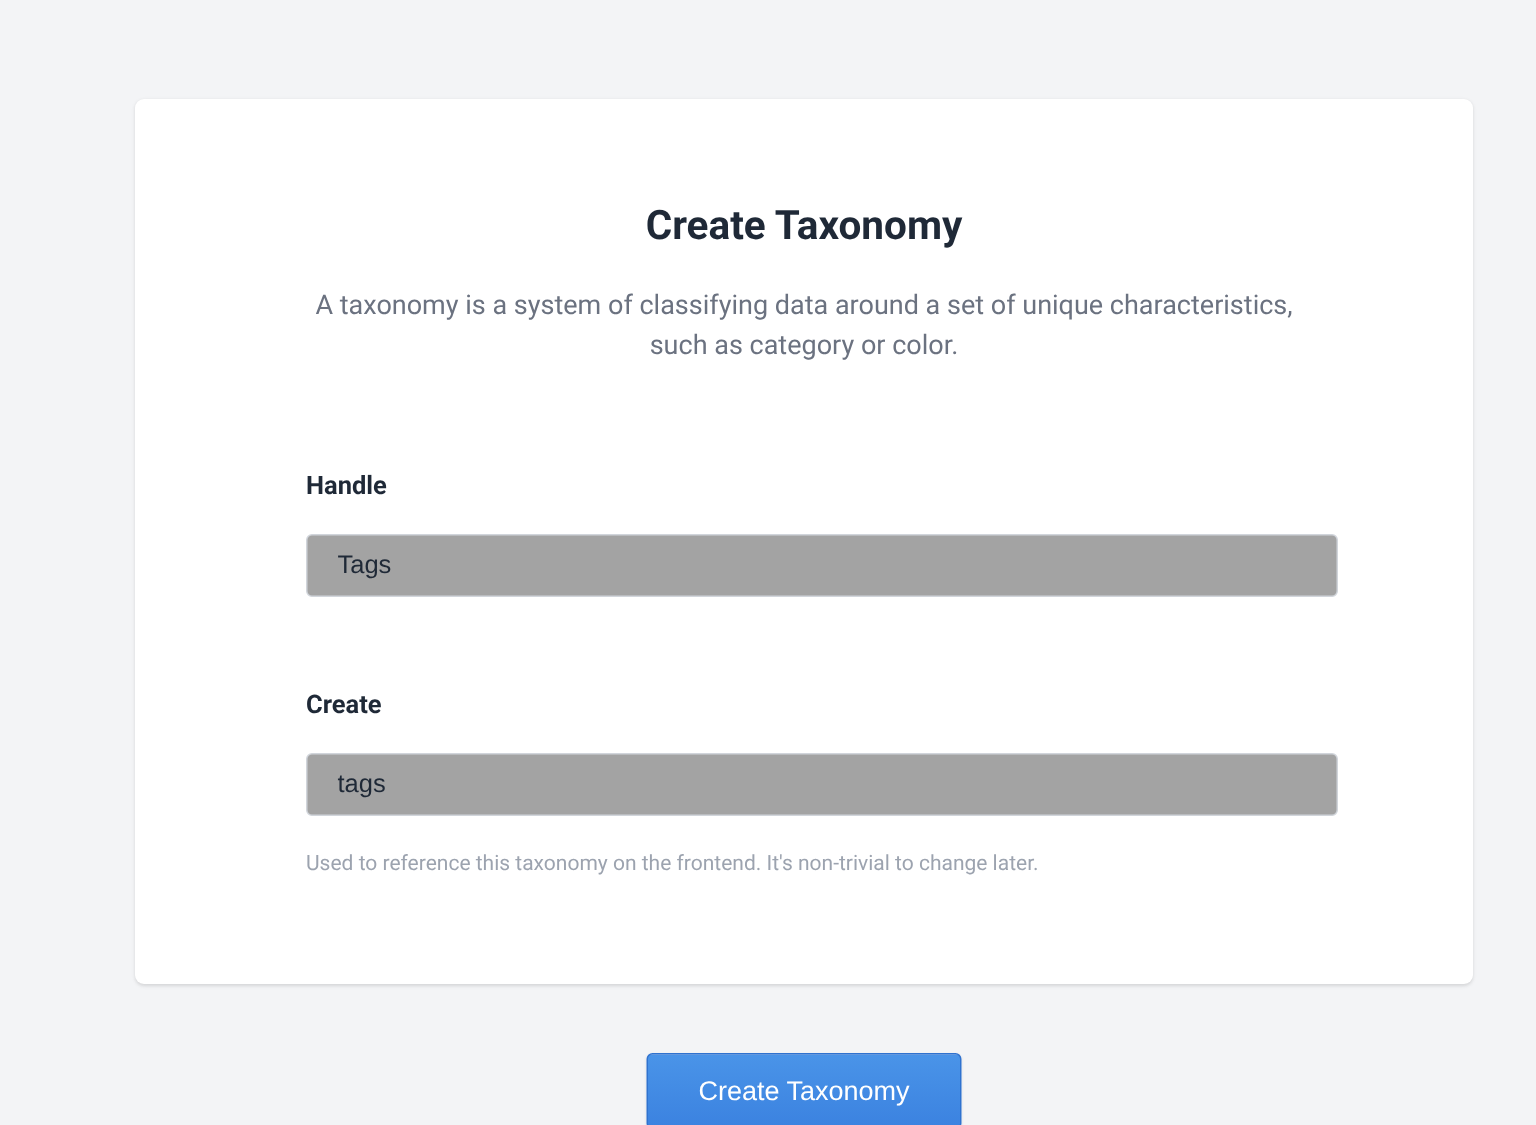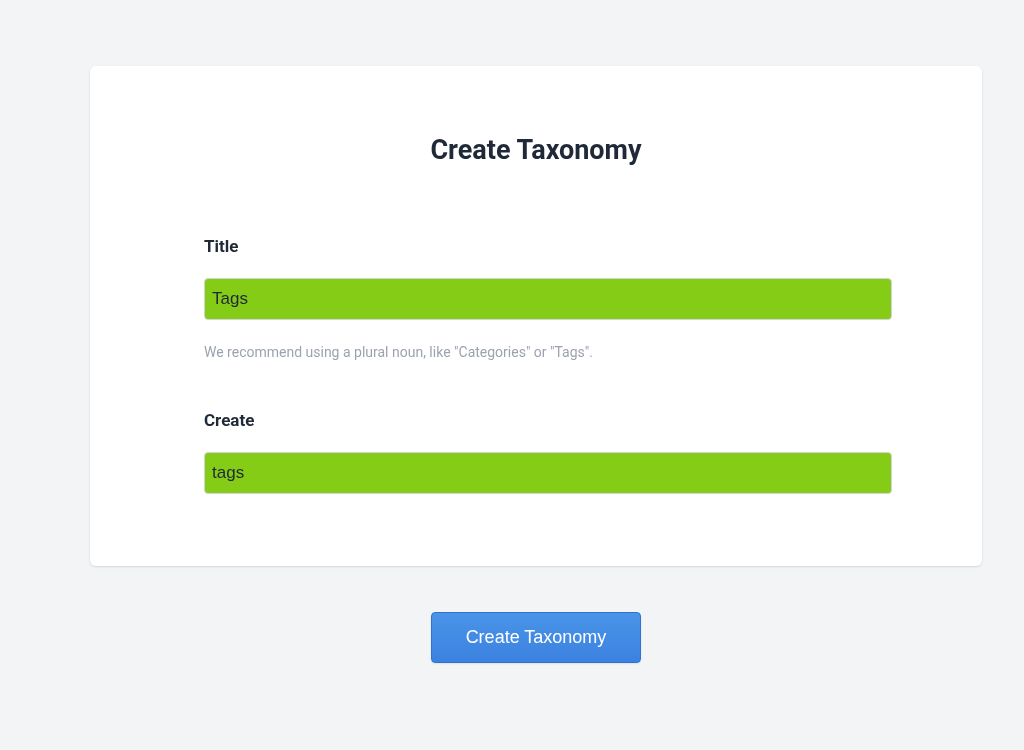--- a/index.html
+++ b/index.html
@@ -45,24 +45,24 @@
     }
     .form-label {
       display: block;
       font-size: 17px;
       font-weight: 700;
       color: #1f2937;
       margin-bottom: 10px;
     }
     .form-input {
       width: 100%;
-      padding: 10px 7px;
+      padding: 10px 20px;
       font-size: 17px;
       color: #1f2937;
-      background-color: #84cc16;
+      background-color: #a3a3a3;
       border: 1px solid #d1d5db;
       border-radius: 4px;
       outline: none;
     }
     .form-help {
       font-size: 14px;
       color: #9ca3af;
       margin-top: 12px;
     }
     .button-container {
@@ -81,29 +81,30 @@
       cursor: pointer;
       box-shadow: 0 1px 2px rgba(0,0,0,0.08);
     }
   </style>
 </head>
 <body>
 
 <div class="card">
   <div class="card-header">
     <h1 class="card-title">Create Taxonomy</h1>
+    <p class="card-description">A taxonomy is a system of classifying data around a set of unique characteristics, such as category or color.</p>
   </div>
 
   <div class="form-group">
-    <label class="form-label">Title</label>
+    <label class="form-label">Handle</label>
     <input type="text" class="form-input" value="Tags" style="">
-    <p class="form-help">We recommend using a plural noun, like "Categories" or "Tags".</p>
   </div>
 
   <div class="form-group">
     <label class="form-label">Create</label>
     <input type="text" class="form-input" value="tags" style="">
+    <p class="form-help">Used to reference this taxonomy on the frontend. It's non-trivial to change later.</p>
   </div>
 </div>
 
 <div class="button-container">
   <button class="primary-button">Create Taxonomy</button>
 </div>
 
 </body></html>

